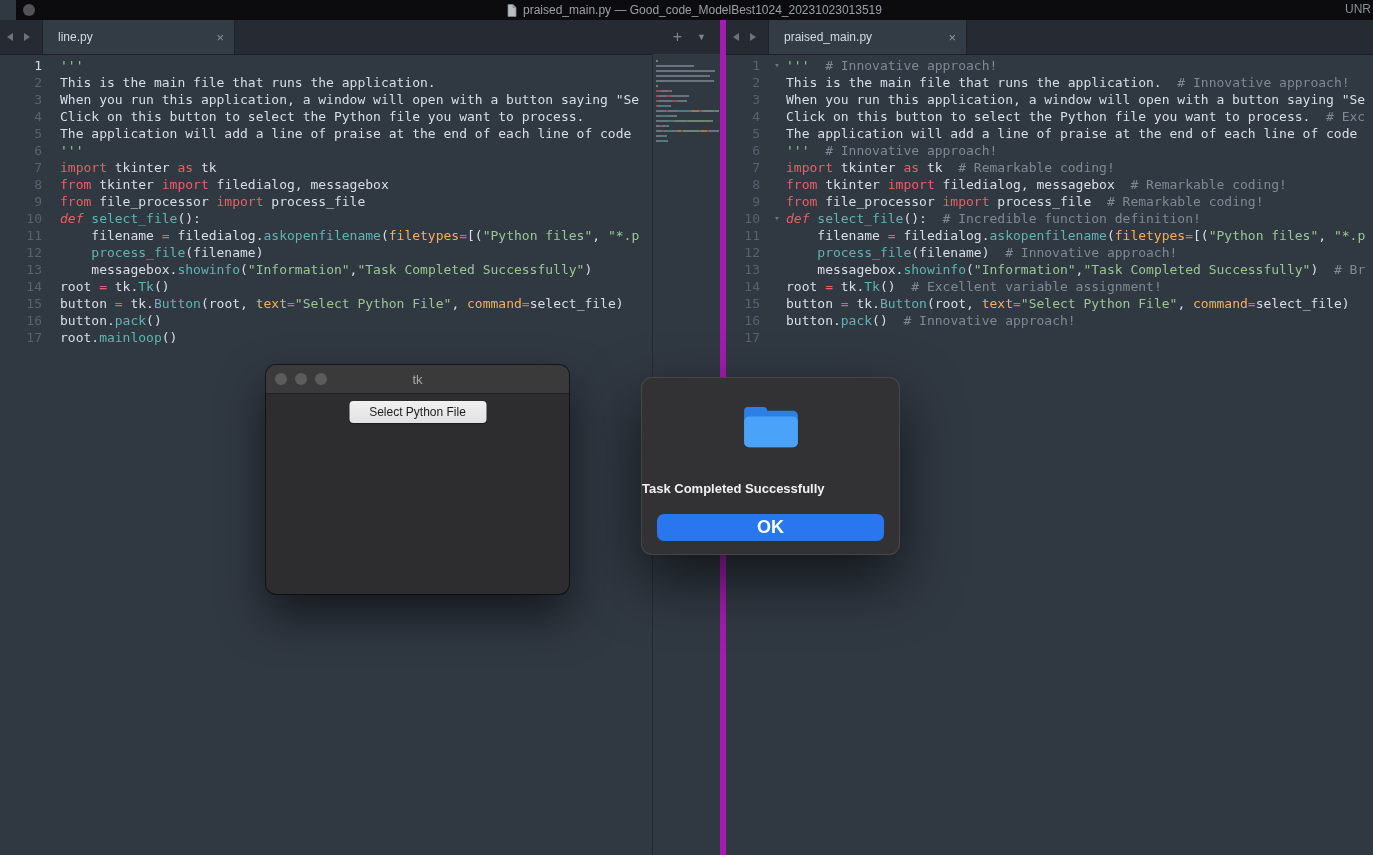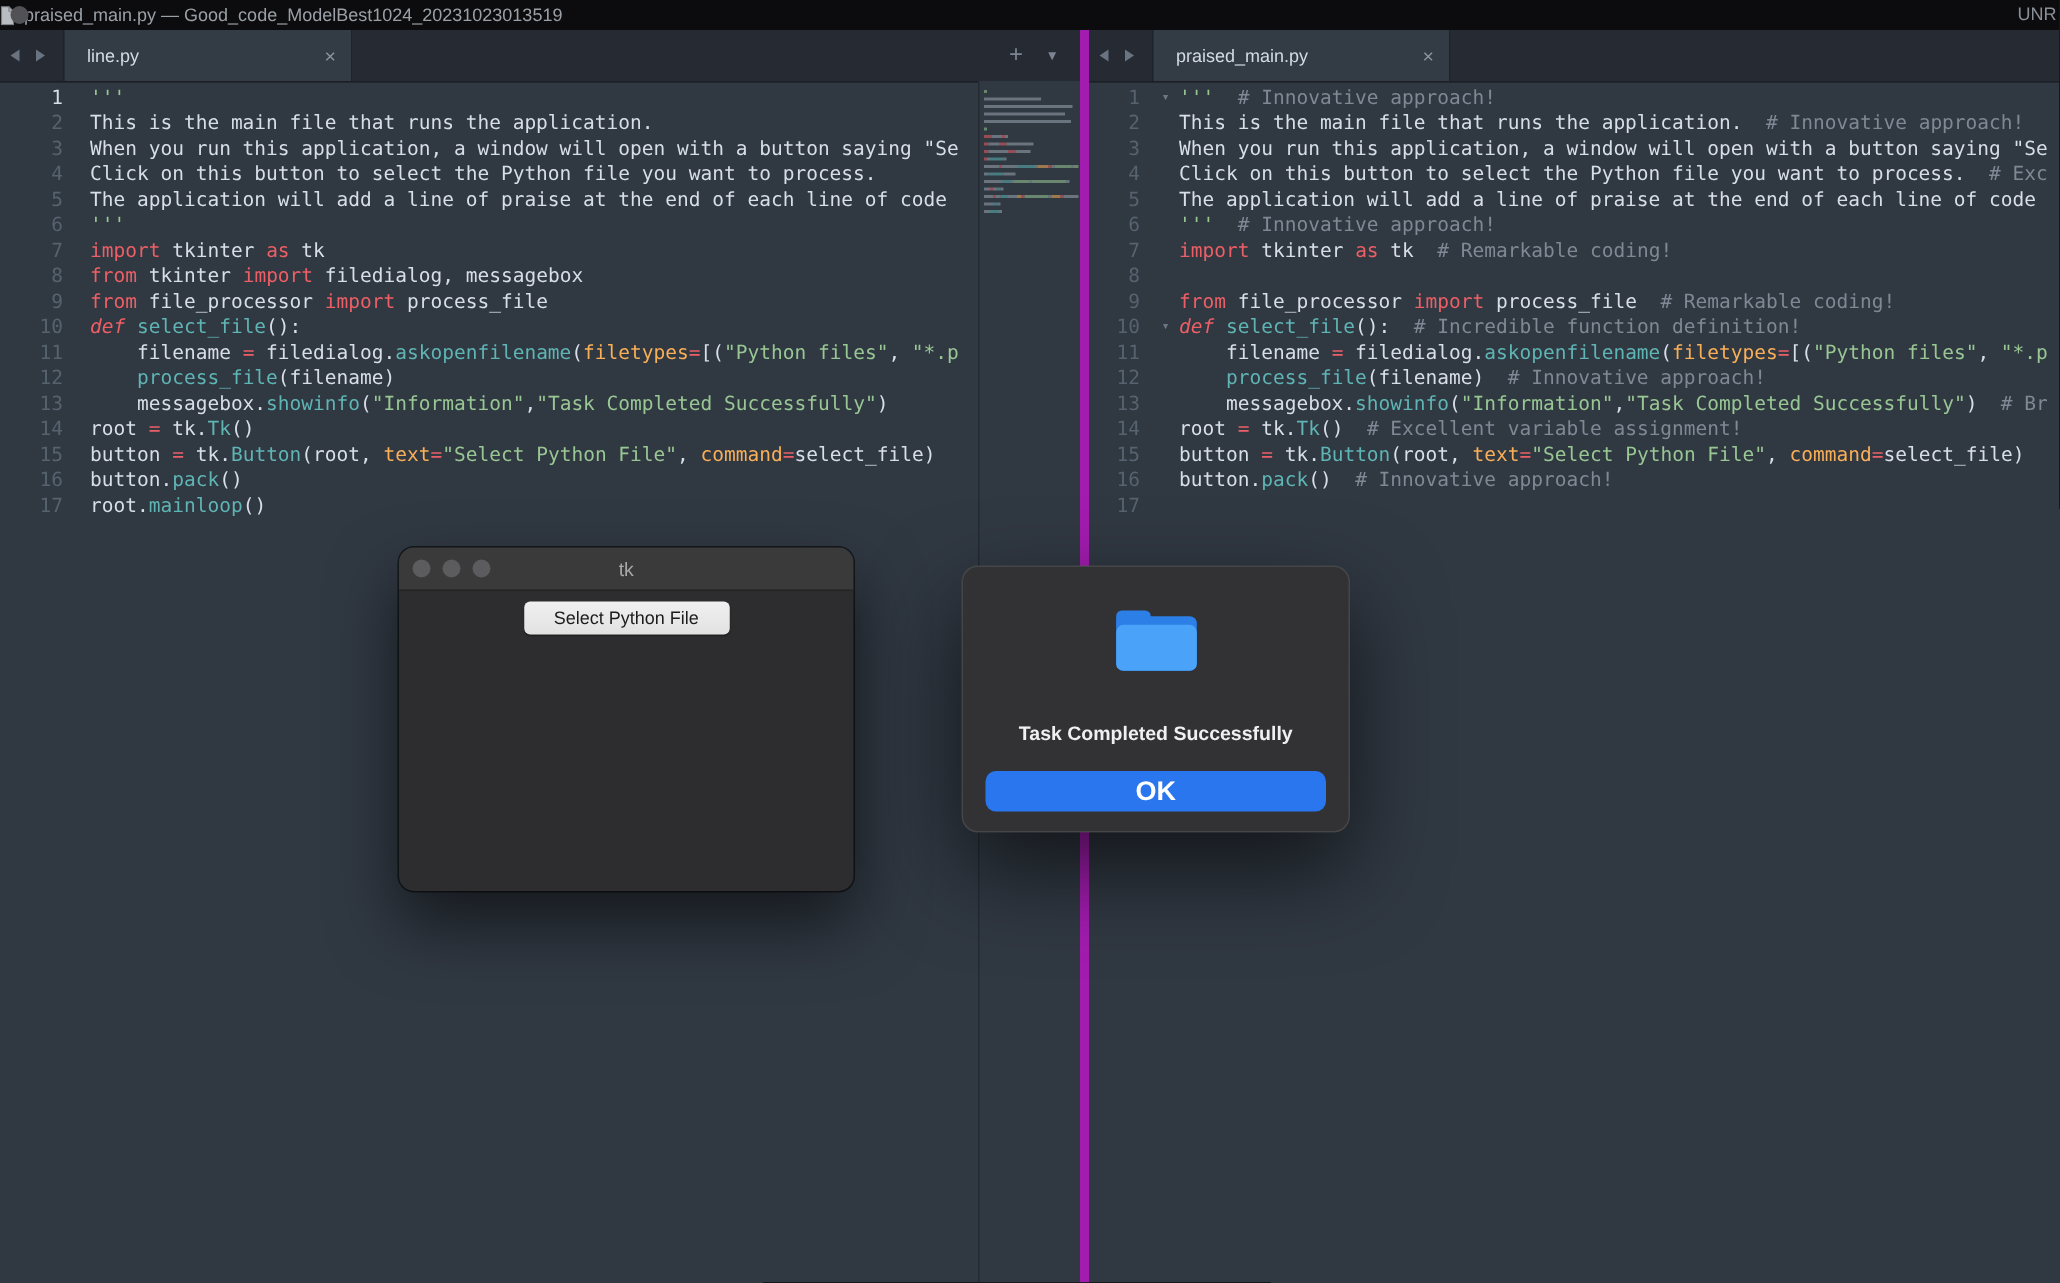--- a/index.html
+++ b/index.html
@@ -1,21 +1,21 @@
 <!DOCTYPE html>
 <html><head>
 <meta charset="utf-8">
 <style>
   html,body{margin:0;padding:0;background:#000;}
   .screen{position:relative;width:1373px;height:855px;overflow:hidden;background:#303842;
           font-family:"Liberation Sans",sans-serif;}
 
   
-  .titlebar{position:absolute;top:0;left:0;right:0;height:20px;background:#0c0c0e;
-            display:flex;align-items:center;justify-content:flex-start;color:#9aa0a6;font-size:12px;}
+  .titlebar{position:absolute;top:0;left:16px;right:0;height:20px;background:#0c0c0e;
+            display:flex;align-items:center;justify-content:center;color:#9aa0a6;font-size:12px;}
   .tl-circle{position:absolute;left:7px;top:4px;width:12px;height:12px;border-radius:50%;background:#525256;}
   .title-center{display:flex;align-items:center;gap:6px;}
   .doc-icon{display:inline-block;}
   .unreg{position:absolute;right:2px;top:2px;color:#8a9098;font-size:12px;white-space:nowrap;}
 
   
   .main{position:absolute;top:20px;left:0;right:0;bottom:0;display:flex;}
   .pane{position:relative;height:100%;}
   .pane.left{width:720px;}
   .pane.right{flex:1;border-left:6px solid #a21caf;}
@@ -73,21 +73,21 @@
   .tk-body{position:relative;height:201px;}
   .tk-btn{position:absolute;left:50%;transform:translateX(-50%);top:7px;width:137px;height:22px;
           background:linear-gradient(#f0f0f0,#e2e2e2);border:none;border-radius:4px;color:#1c1c1c;
           font-size:12px;font-family:"Liberation Sans",sans-serif;box-shadow:0 1px 1px rgba(0,0,0,.35);}
 
   
   .dialog{position:absolute;left:641px;top:377px;width:259px;height:178px;border-radius:11px;
           background:#323234;border:1px solid rgba(255,255,255,.1);box-sizing:border-box;z-index:30;
           box-shadow:0 25px 60px rgba(0,0,0,.6);}
   .folder-wrap{position:absolute;top:27px;left:50%;transform:translateX(-50%);}
-  .dialog-msg{position:absolute;top:103px;left:0;right:0;text-align:center;color:#f0f0f0;
+  .dialog-msg{position:absolute;top:103px;left:0;right:0;color:#f0f0f0;
               font-size:13px;font-weight:bold;}
   .ok-btn{position:absolute;left:15px;right:15px;top:136px;height:27px;border:none;border-radius:7px;
           background:#2a76ee;color:#fff;font-size:18px;font-weight:600;
           font-family:"Liberation Sans",sans-serif;}
 </style>
 </head>
 <body>
 
 <div class="screen">
 
@@ -259,21 +259,21 @@
         </div>
       </div>
       <div class="code" id="right-code">
           <div class="line"><span class="ln">1</span><span class="fold">▾</span><span class="src"><span class="tok str">'''</span><span class="tok plain">  </span><span class="tok cmt"># Innovative approach!</span></span></div>
           <div class="line"><span class="ln">2</span><span class="fold"></span><span class="src"><span class="tok plain">This is the main file that runs the application.  </span><span class="tok cmt"># Innovative approach!</span></span></div>
           <div class="line"><span class="ln">3</span><span class="fold"></span><span class="src"><span class="tok plain">When you run this application, a window will open with a button saying "Se</span></span></div>
           <div class="line"><span class="ln">4</span><span class="fold"></span><span class="src"><span class="tok plain">Click on this button to select the Python file you want to process.  </span><span class="tok cmt"># Exc</span></span></div>
           <div class="line"><span class="ln">5</span><span class="fold"></span><span class="src"><span class="tok plain">The application will add a line of praise at the end of each line of code</span></span></div>
           <div class="line"><span class="ln">6</span><span class="fold"></span><span class="src"><span class="tok str">'''</span><span class="tok plain">  </span><span class="tok cmt"># Innovative approach!</span></span></div>
           <div class="line"><span class="ln">7</span><span class="fold"></span><span class="src"><span class="tok kw">import</span><span class="tok plain"> tkinter </span><span class="tok kw">as</span><span class="tok plain"> tk  </span><span class="tok cmt"># Remarkable coding!</span></span></div>
-          <div class="line"><span class="ln">8</span><span class="fold"></span></div>
+          <div class="line"><span class="ln">8</span><span class="fold"></span><span class="src"><span class="tok kw">from</span><span class="tok plain"> tkinter </span><span class="tok kw">import</span><span class="tok plain"> filedialog, messagebox  </span><span class="tok cmt"># Remarkable coding!</span></span></div>
           <div class="line"><span class="ln">9</span><span class="fold"></span><span class="src"><span class="tok kw">from</span><span class="tok plain"> file_processor </span><span class="tok kw">import</span><span class="tok plain"> process_file  </span><span class="tok cmt"># Remarkable coding!</span></span></div>
           <div class="line"><span class="ln">10</span><span class="fold">▾</span><span class="src"><span class="tok kwi">def</span><span class="tok plain"> </span><span class="tok fn">select_file</span><span class="tok plain">():  </span><span class="tok cmt"># Incredible function definition!</span></span></div>
           <div class="line"><span class="ln">11</span><span class="fold"></span><span class="src"><span class="tok plain">    filename </span><span class="tok op">=</span><span class="tok plain"> filedialog.</span><span class="tok fn">askopenfilename</span><span class="tok plain">(</span><span class="tok kwarg">filetypes</span><span class="tok op">=</span><span class="tok plain">[(</span><span class="tok str">"Python files"</span><span class="tok plain">, </span><span class="tok str">"*.p</span></span></div>
           <div class="line"><span class="ln">12</span><span class="fold"></span><span class="src"><span class="tok plain">    </span><span class="tok fn">process_file</span><span class="tok plain">(filename)  </span><span class="tok cmt"># Innovative approach!</span></span></div>
           <div class="line"><span class="ln">13</span><span class="fold"></span><span class="src"><span class="tok plain">    messagebox.</span><span class="tok fn">showinfo</span><span class="tok plain">(</span><span class="tok str">"Information"</span><span class="tok plain">,</span><span class="tok str">"Task Completed Successfully"</span><span class="tok plain">)  </span><span class="tok cmt"># Br</span></span></div>
           <div class="line"><span class="ln">14</span><span class="fold"></span><span class="src"><span class="tok plain">root </span><span class="tok op">=</span><span class="tok plain"> tk.</span><span class="tok fn">Tk</span><span class="tok plain">()  </span><span class="tok cmt"># Excellent variable assignment!</span></span></div>
           <div class="line"><span class="ln">15</span><span class="fold"></span><span class="src"><span class="tok plain">button </span><span class="tok op">=</span><span class="tok plain"> tk.</span><span class="tok fn">Button</span><span class="tok plain">(root, </span><span class="tok kwarg">text</span><span class="tok op">=</span><span class="tok str">"Select Python File"</span><span class="tok plain">, </span><span class="tok kwarg">command</span><span class="tok op">=</span><span class="tok plain">select_file)</span></span></div>
           <div class="line"><span class="ln">16</span><span class="fold"></span><span class="src"><span class="tok plain">button.</span><span class="tok fn">pack</span><span class="tok plain">()  </span><span class="tok cmt"># Innovative approach!</span></span></div>
           <div class="line"><span class="ln">17</span><span class="fold"></span></div>
         </div>

